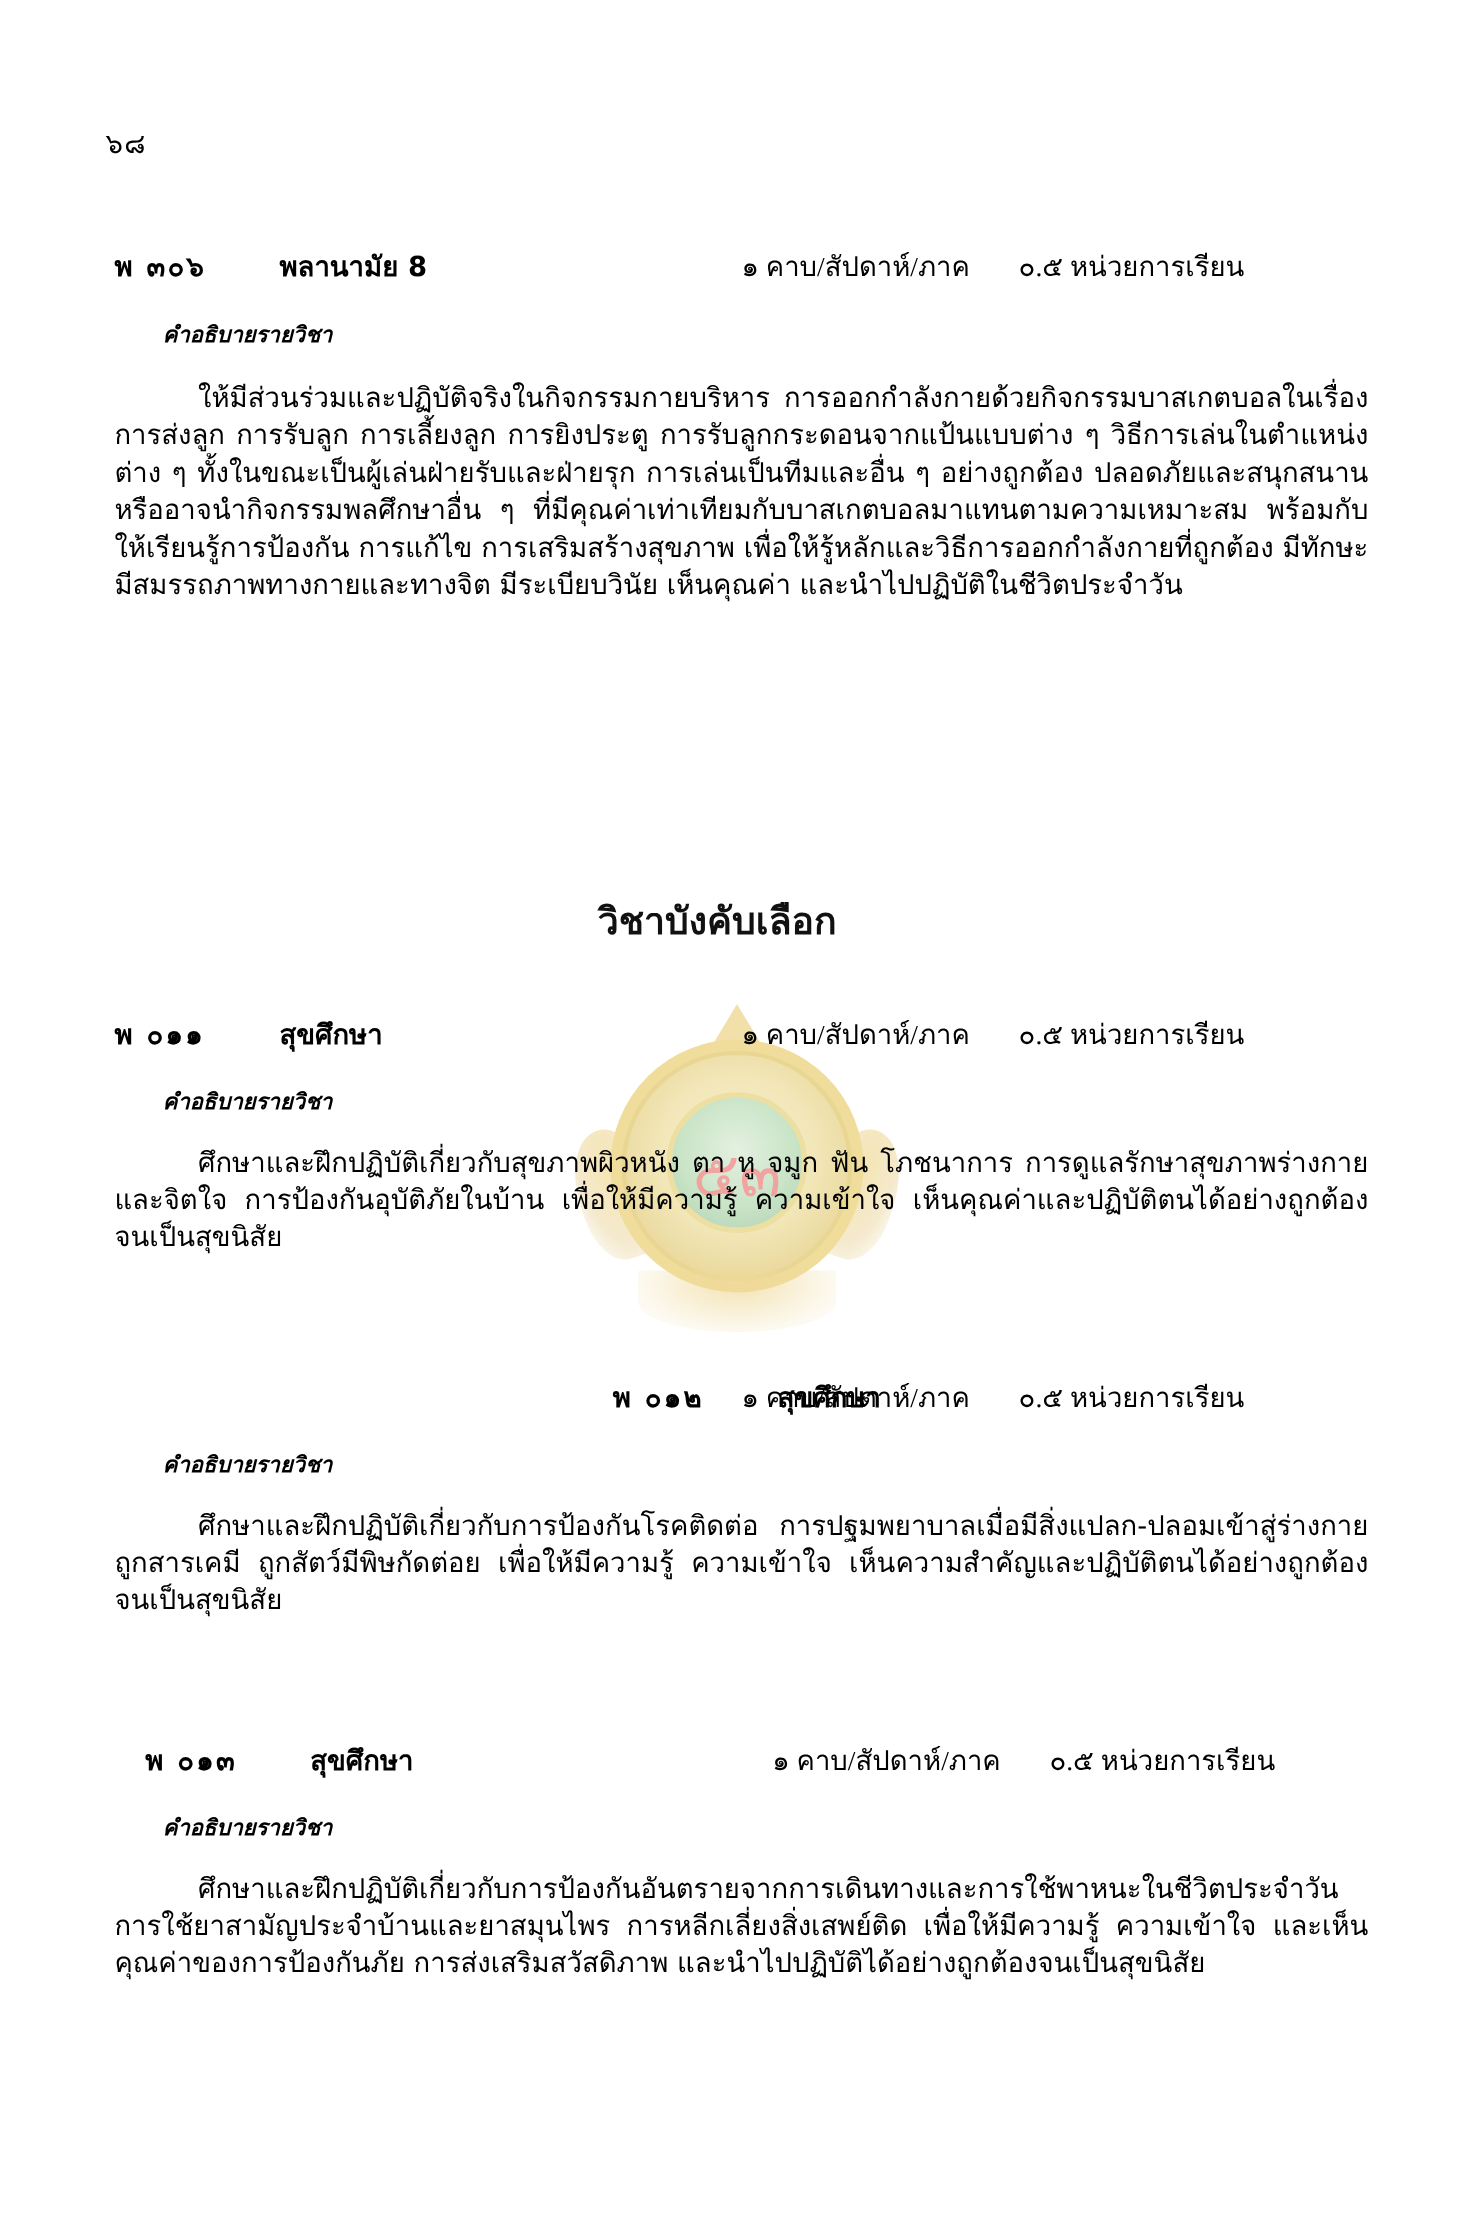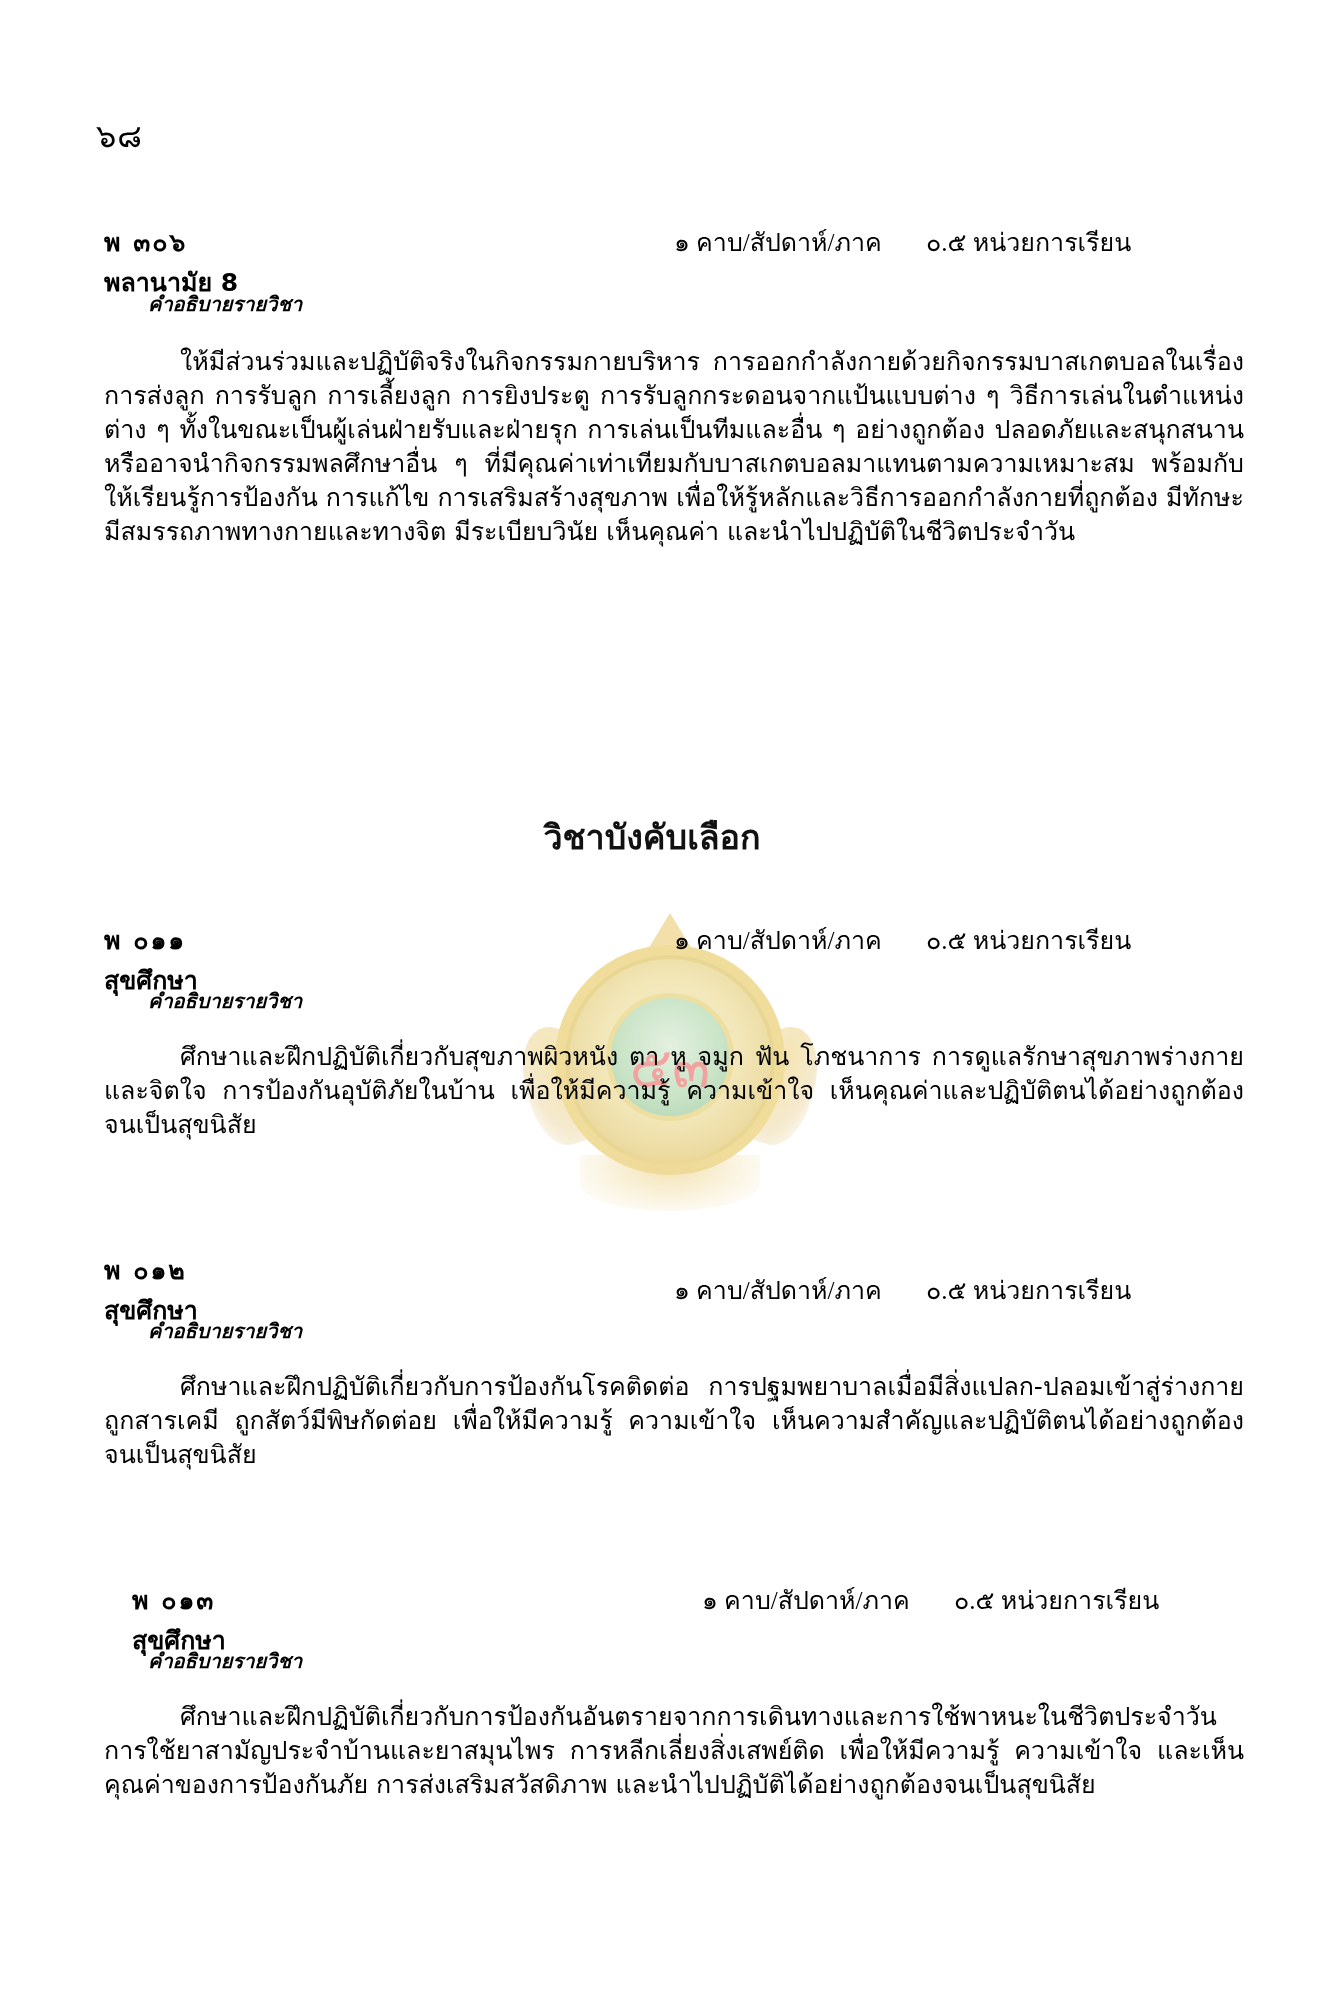--- a/index.html
+++ b/index.html
@@ -96,32 +96,31 @@
 
   
   .content {
     position: relative;
     z-index: 2;
   }
   .page-number {
     position: absolute;
     left: 96px;
     top: 110px;
-    font-size: 32px;
+    font-size: 25px;
     letter-spacing: 1px;
   }
   .course-head {
     position: absolute;
     left: 104px;
     width: 1150px;
     display: flex;
     align-items: baseline;
     font-weight: bold;
     font-size: 25px;
-    flex-direction: column;
   }
   .course-head .code {
     min-width: 150px;
     letter-spacing: 2px;
   }
   .course-head .cname {
     flex: 0 0 auto;
   }
   .course-head .credits {
     position: absolute;

